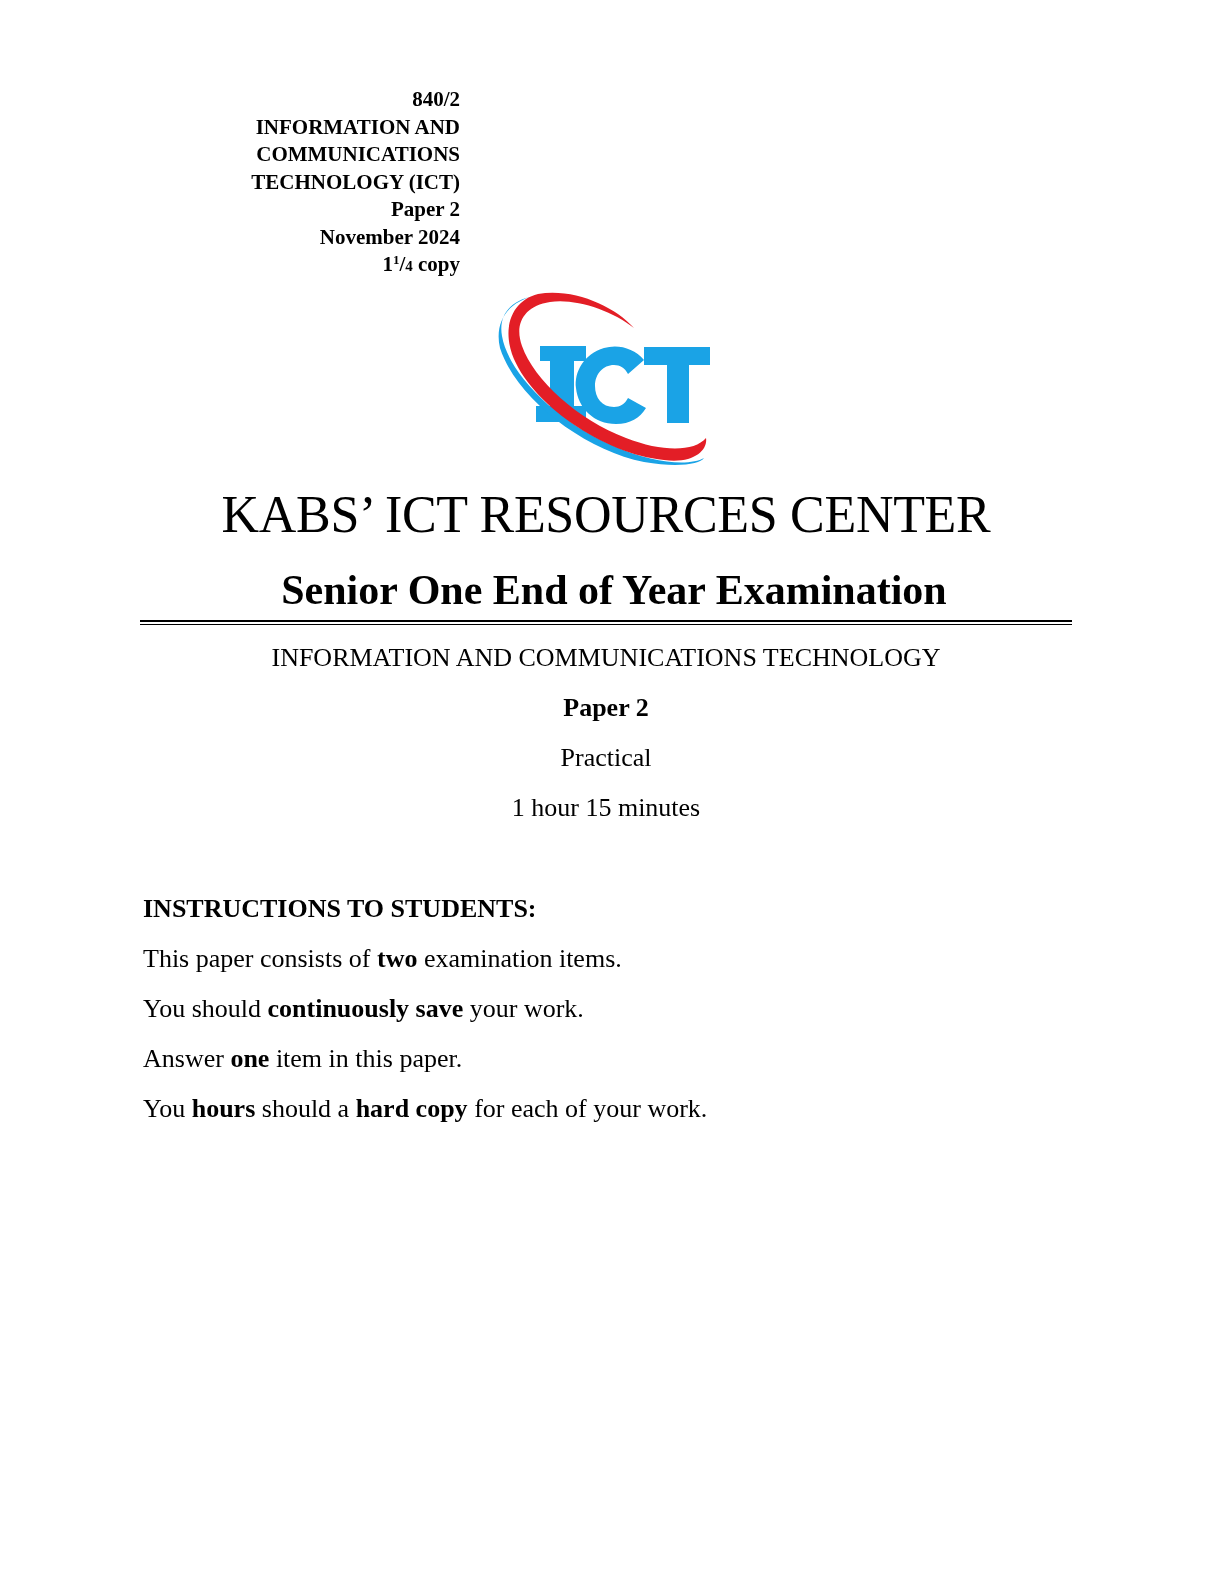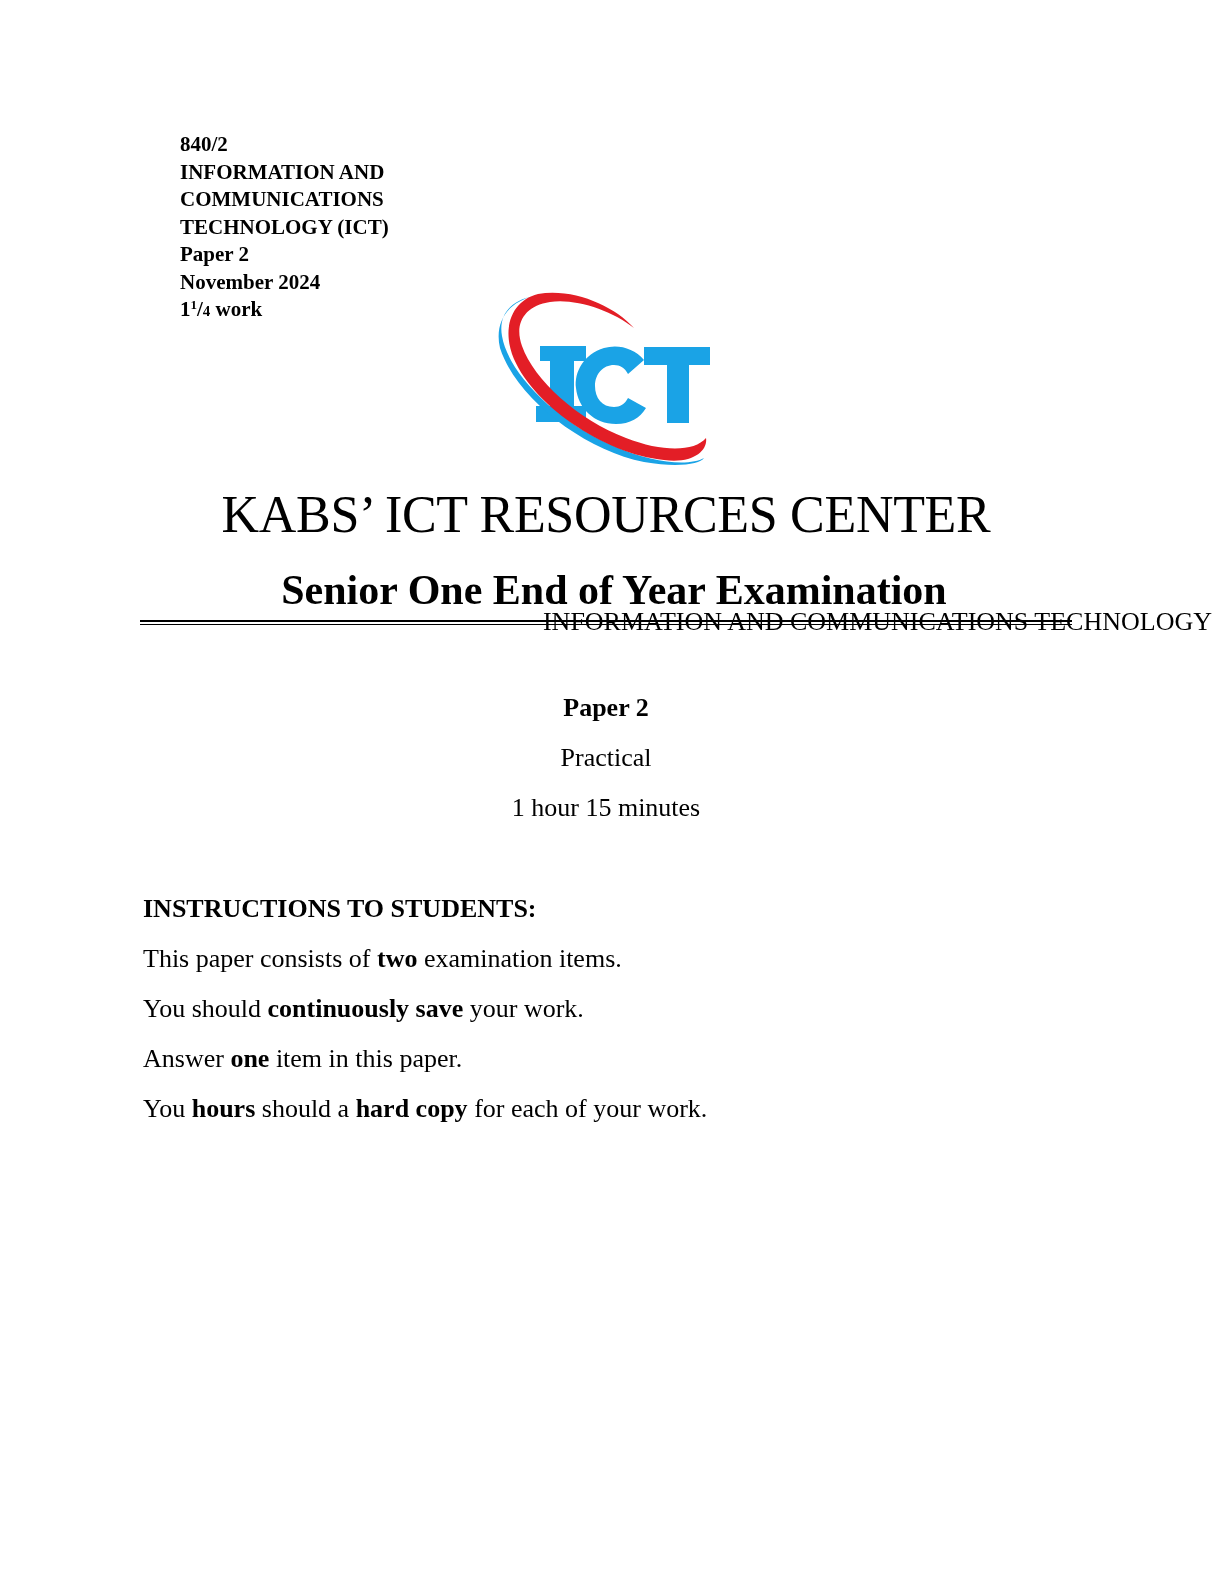--- a/index.html
+++ b/index.html
@@ -13,25 +13,24 @@
       position: relative;
       overflow: hidden;
       font-family: "Liberation Serif", "DejaVu Serif", serif;
       color: #000000;
     }
     .header-block {
       position: absolute;
       left: 180px;
       top: 86px;
       width: 280px;
-      text-align: left;
+      text-align: right;
       font-weight: bold;
       font-size: 21px;
       line-height: 27.5px;
-      margin-top: 45px;
     }
     .header-block .line { display: block; white-space: nowrap; }
     .header-block sup { font-size: 13px; vertical-align: 7px; line-height: 0; }
     .header-block .frac-den { font-size: 15px; }
 
     .logo {
       position: absolute;
       left: 494px;
       top: 288px;
       width: 224px;
@@ -80,21 +79,21 @@
     }
     .centered-line {
       position: absolute;
       left: 0;
       width: 1212px;
       text-align: center;
       font-size: 26px;
       line-height: 32px;
       white-space: nowrap;
     }
-    .subject { top: 606px; text-align: right; }
+    .subject { top: 642px; }
     .paper { top: 692px; font-weight: bold; }
     .type { top: 742px; }
     .duration { top: 792px; }
 
     .instructions {
       position: absolute;
       left: 143px;
       top: 893px;
       width: 900px;
       font-size: 26px;
@@ -117,21 +116,21 @@
 </head>
 <body>
 
 <div class="header-block">
   <span class="line">840/2</span>
   <span class="line">INFORMATION AND</span>
   <span class="line">COMMUNICATIONS</span>
   <span class="line">TECHNOLOGY (ICT)</span>
   <span class="line">Paper 2</span>
   <span class="line">November 2024</span>
-  <span class="line"><span>1</span><sup>1</sup><span class="frac-slash">/</span><span class="frac-den">4</span><span> work</span></span>
+  <span class="line"><span>1</span><sup>1</sup><span class="frac-slash">/</span><span class="frac-den">4</span><span> copy</span></span>
 </div>
 
 <div class="logo">
   <svg width="224" height="182" viewBox="0 0 224 182" xmlns="http://www.w3.org/2000/svg">
 
     <g fill="#1aa3e6">
       <rect x="46" y="58" width="46" height="15"></rect>
       <rect x="56" y="58" width="24" height="76"></rect>
       <rect x="42" y="118" width="50" height="16"></rect>
 

